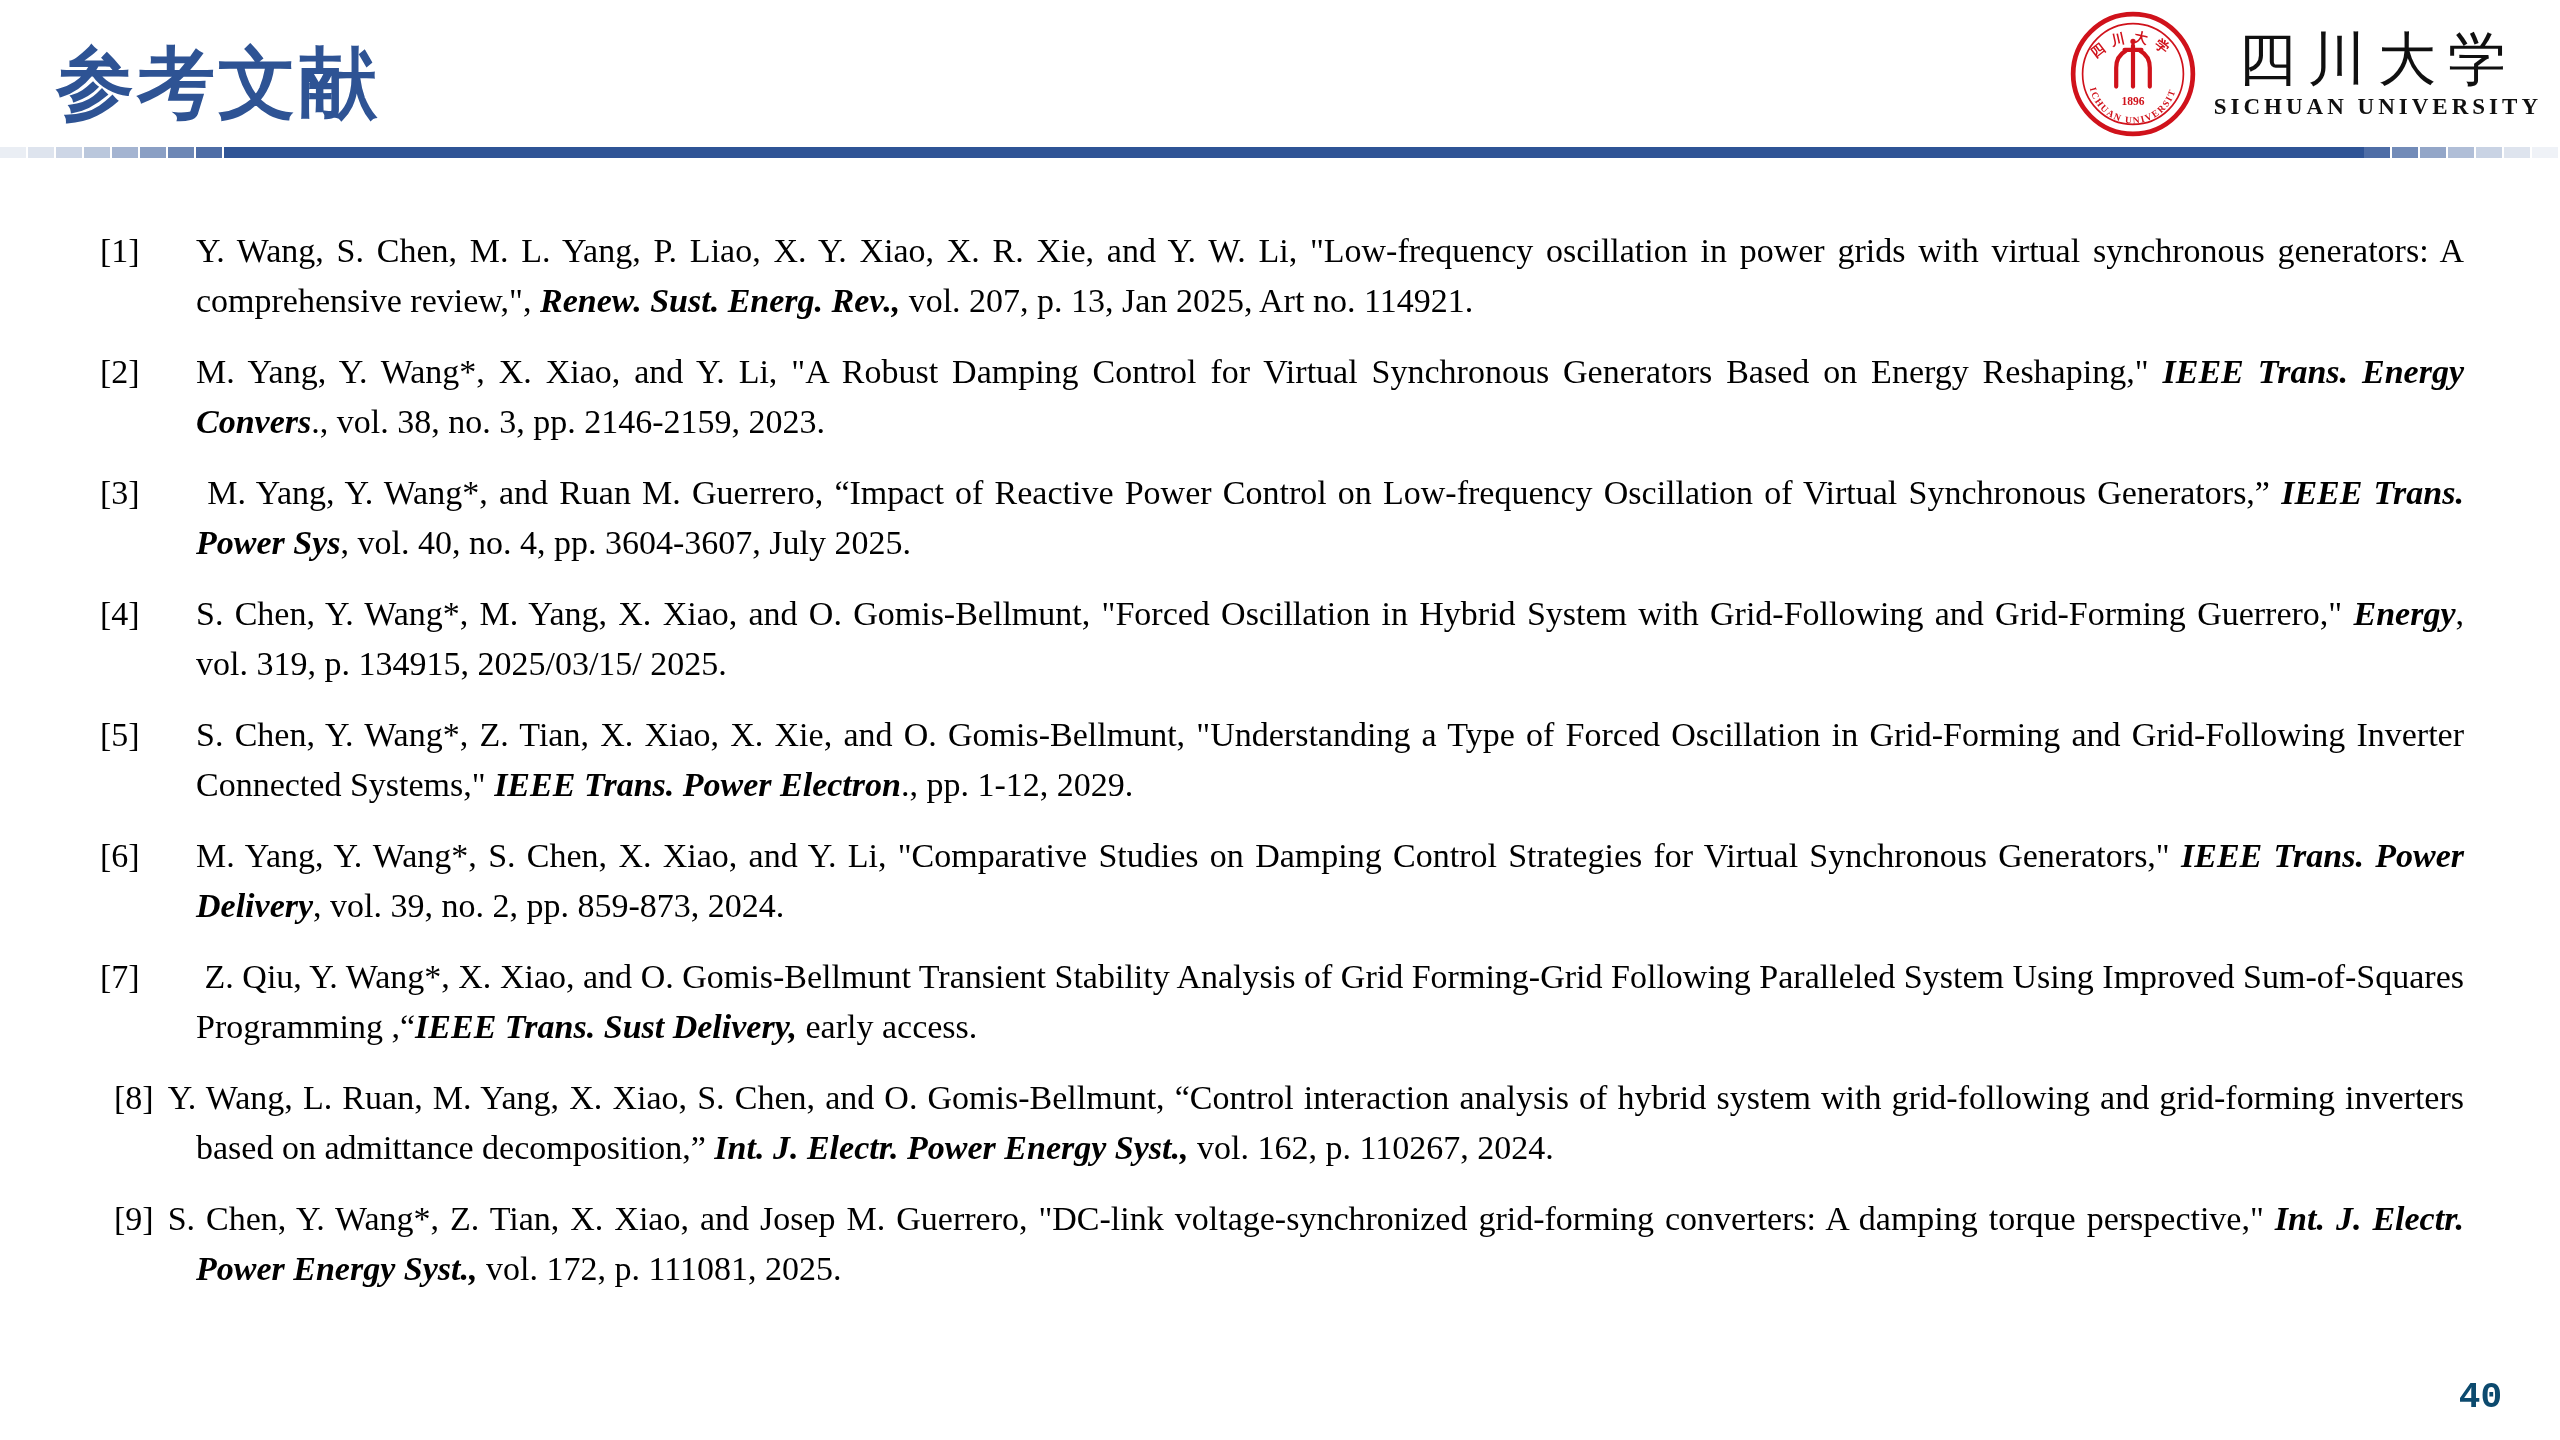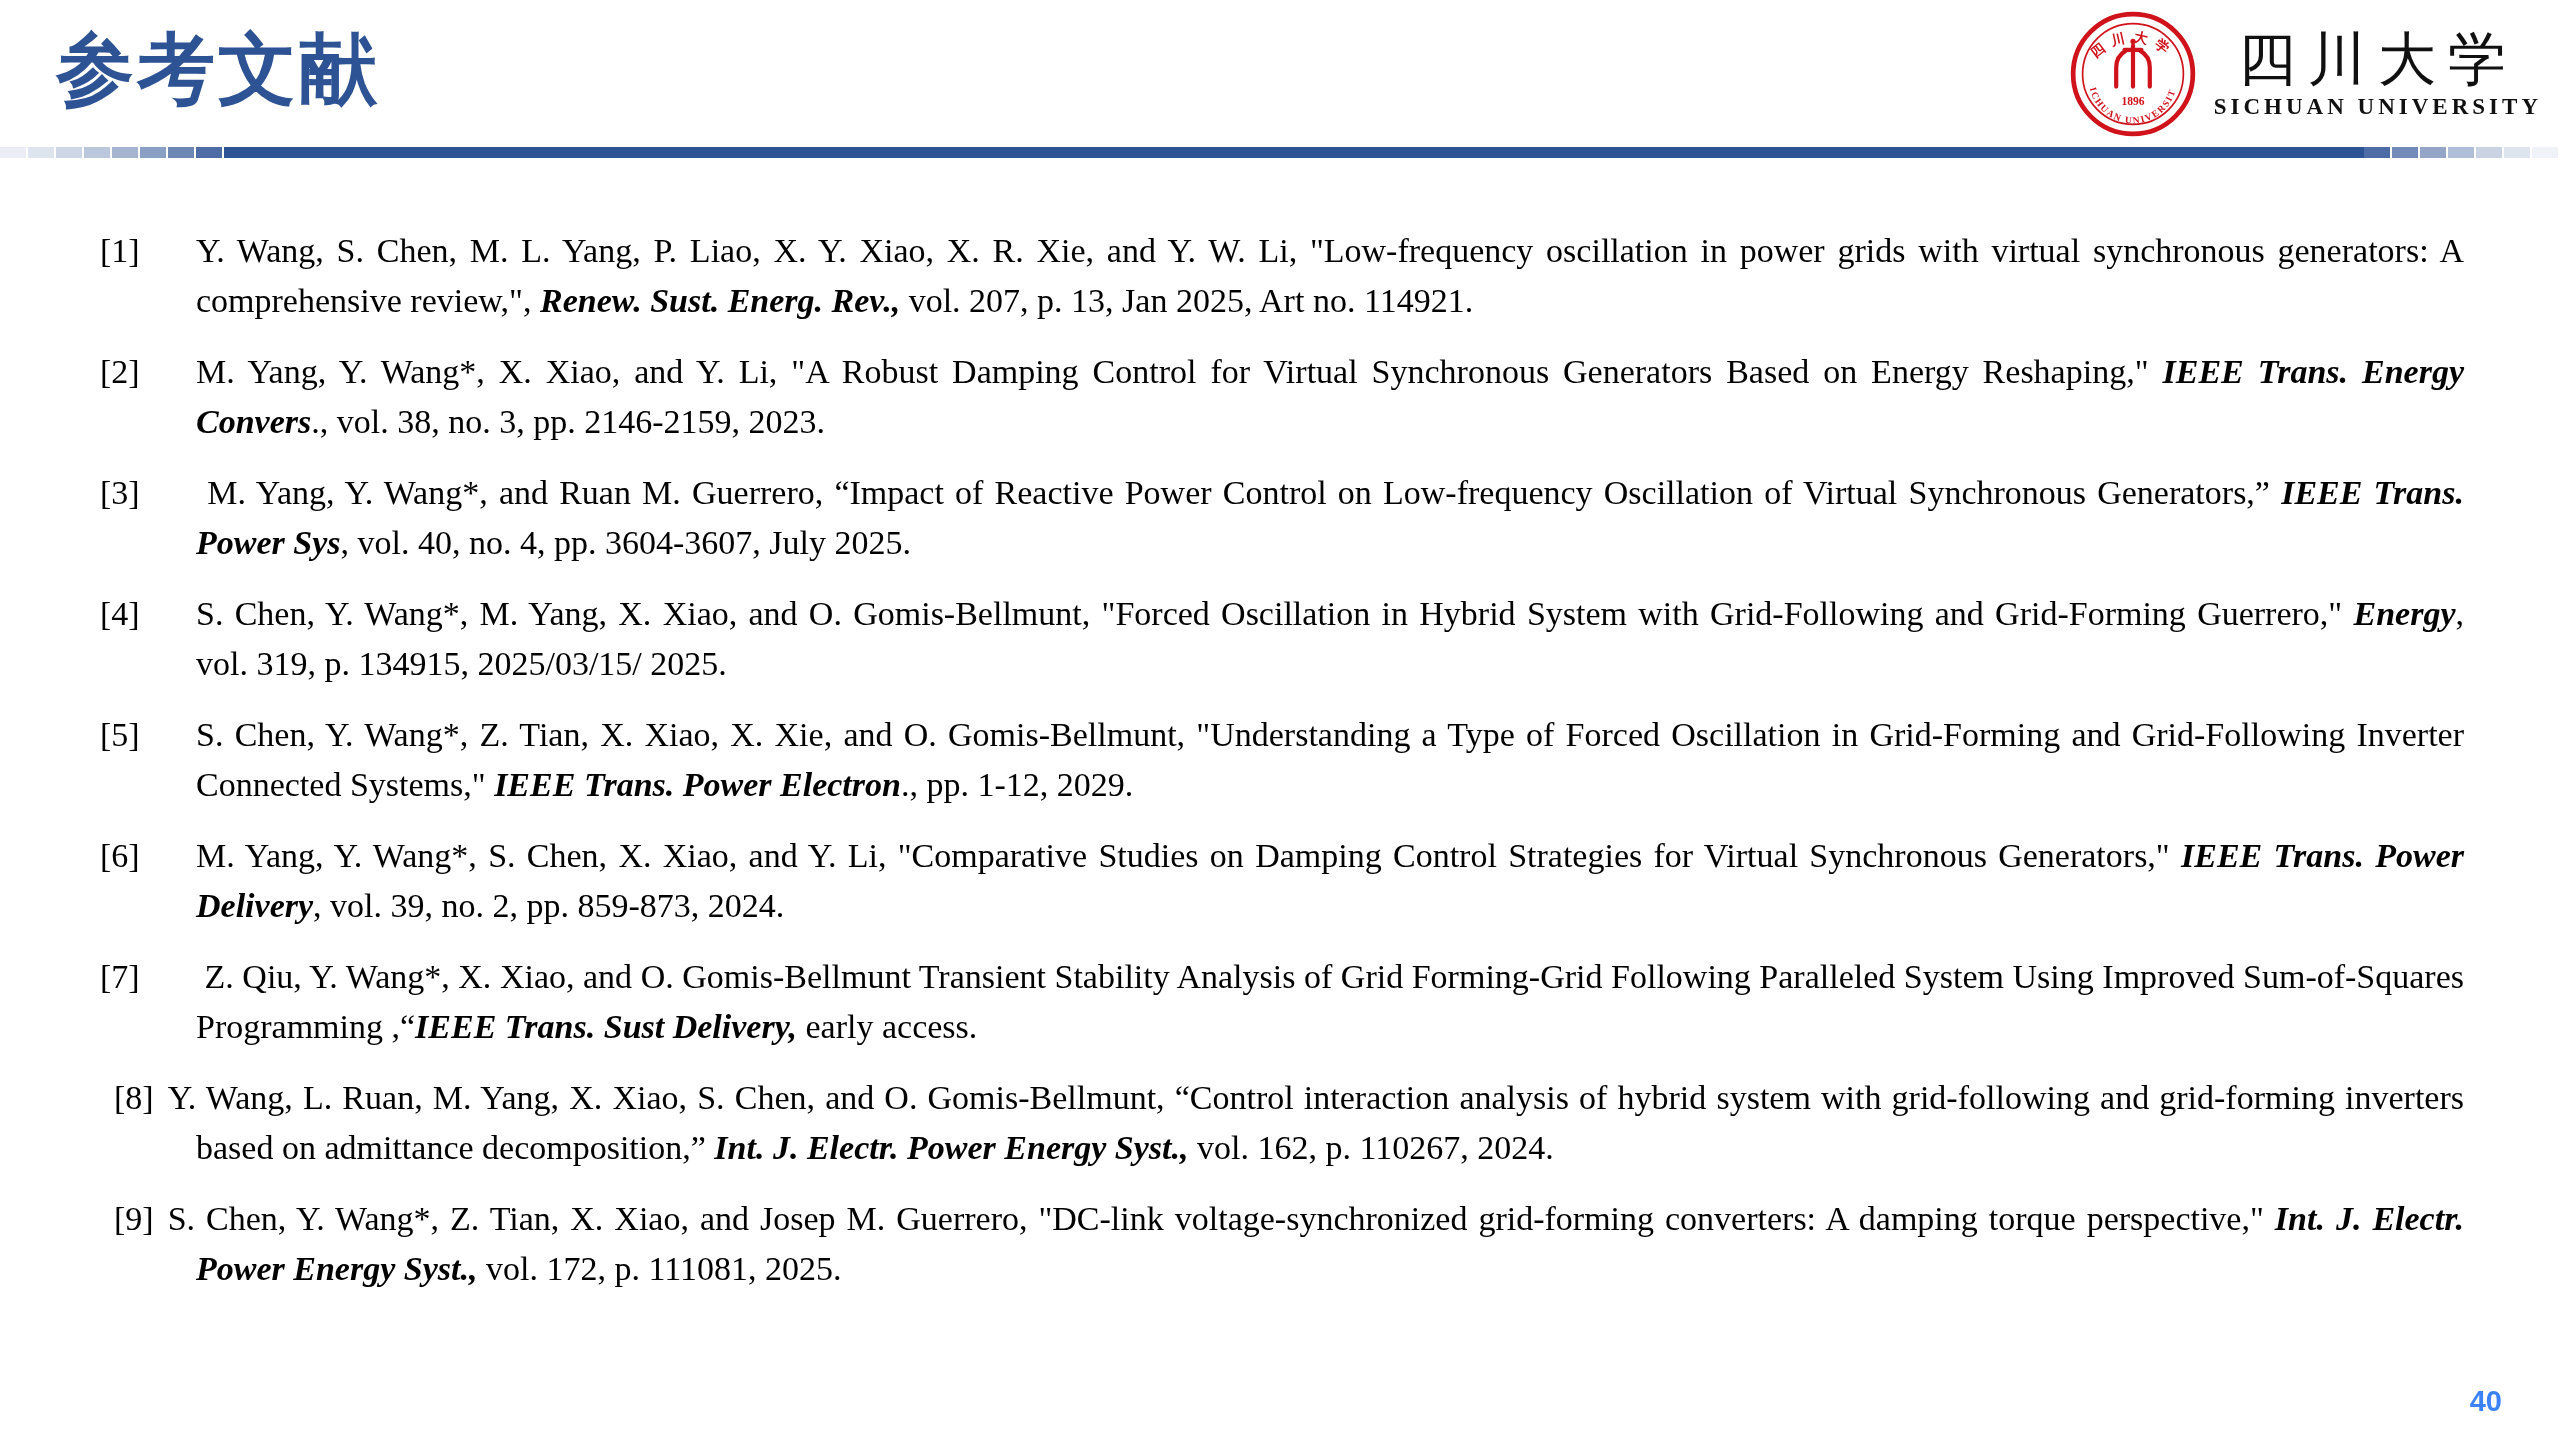--- a/index.html
+++ b/index.html
@@ -1,21 +1,21 @@
 <!DOCTYPE html>
 <html><head>
 <meta charset="utf-8">
 <style>
   * { margin:0; padding:0; box-sizing:border-box; }
   html,body { width:2560px; height:1440px; background:#ffffff; overflow:hidden;
               font-family:"Liberation Serif", serif; }
 
   
   .header { position:absolute; left:0; top:0; width:2560px; height:160px; }
-  .slide-title { position:absolute; left:56px; top:18px;
+  .slide-title { position:absolute; left:56px; top:32px;
                  font-family:"DejaVu Sans", sans-serif;
                  font-weight:bold; font-size:78px; letter-spacing:3px;
                  color:#2E5394; }
   .logo { position:absolute; right:18px; top:8px; height:132px;
           display:flex; align-items:center; gap:18px; }
   .seal { width:126px; height:126px; }
   .wordmark { display:flex; flex-direction:column; align-items:center; }
   .wordmark-cn { font-family:"DejaVu Sans", sans-serif; font-size:58px;
                  color:#101010; letter-spacing:12px; line-height:1.1;
                  white-space:nowrap; }
@@ -41,22 +41,22 @@
   .ref  { text-align:justify; padding-left:96px; text-indent:-96px;
           margin-bottom:21px; }
   .ref-num { display:inline-block; width:96px; text-indent:0; }
   .ref.inline-num { text-indent:0; padding-left:96px; }
   .ref.inline-num .ref-num { width:auto; margin-left:-82px; padding-right:14px; }
   .b  { font-weight:normal; }
   .bi { font-weight:bold; font-style:italic; }
 
   
   .page-number { position:absolute; right:58px; bottom:22px;
-                 font-family:Liberation Sans, sans-serif;
-                 font-size:29px; font-weight:600; color:#3b82f6; }
+                 font-family:Liberation Mono, monospace;
+                 font-size:36px; font-weight:600; color:#0c4a6e; }
 </style>
 </head>
 <body>
 
 <div class="header">
   <div class="slide-title">参考文献</div>
 
   <div class="logo">
     <svg class="seal" viewBox="0 0 120 120">
       <circle cx="60" cy="60" r="57" fill="#ffffff" stroke="#D0121B" stroke-width="4.5"></circle>

